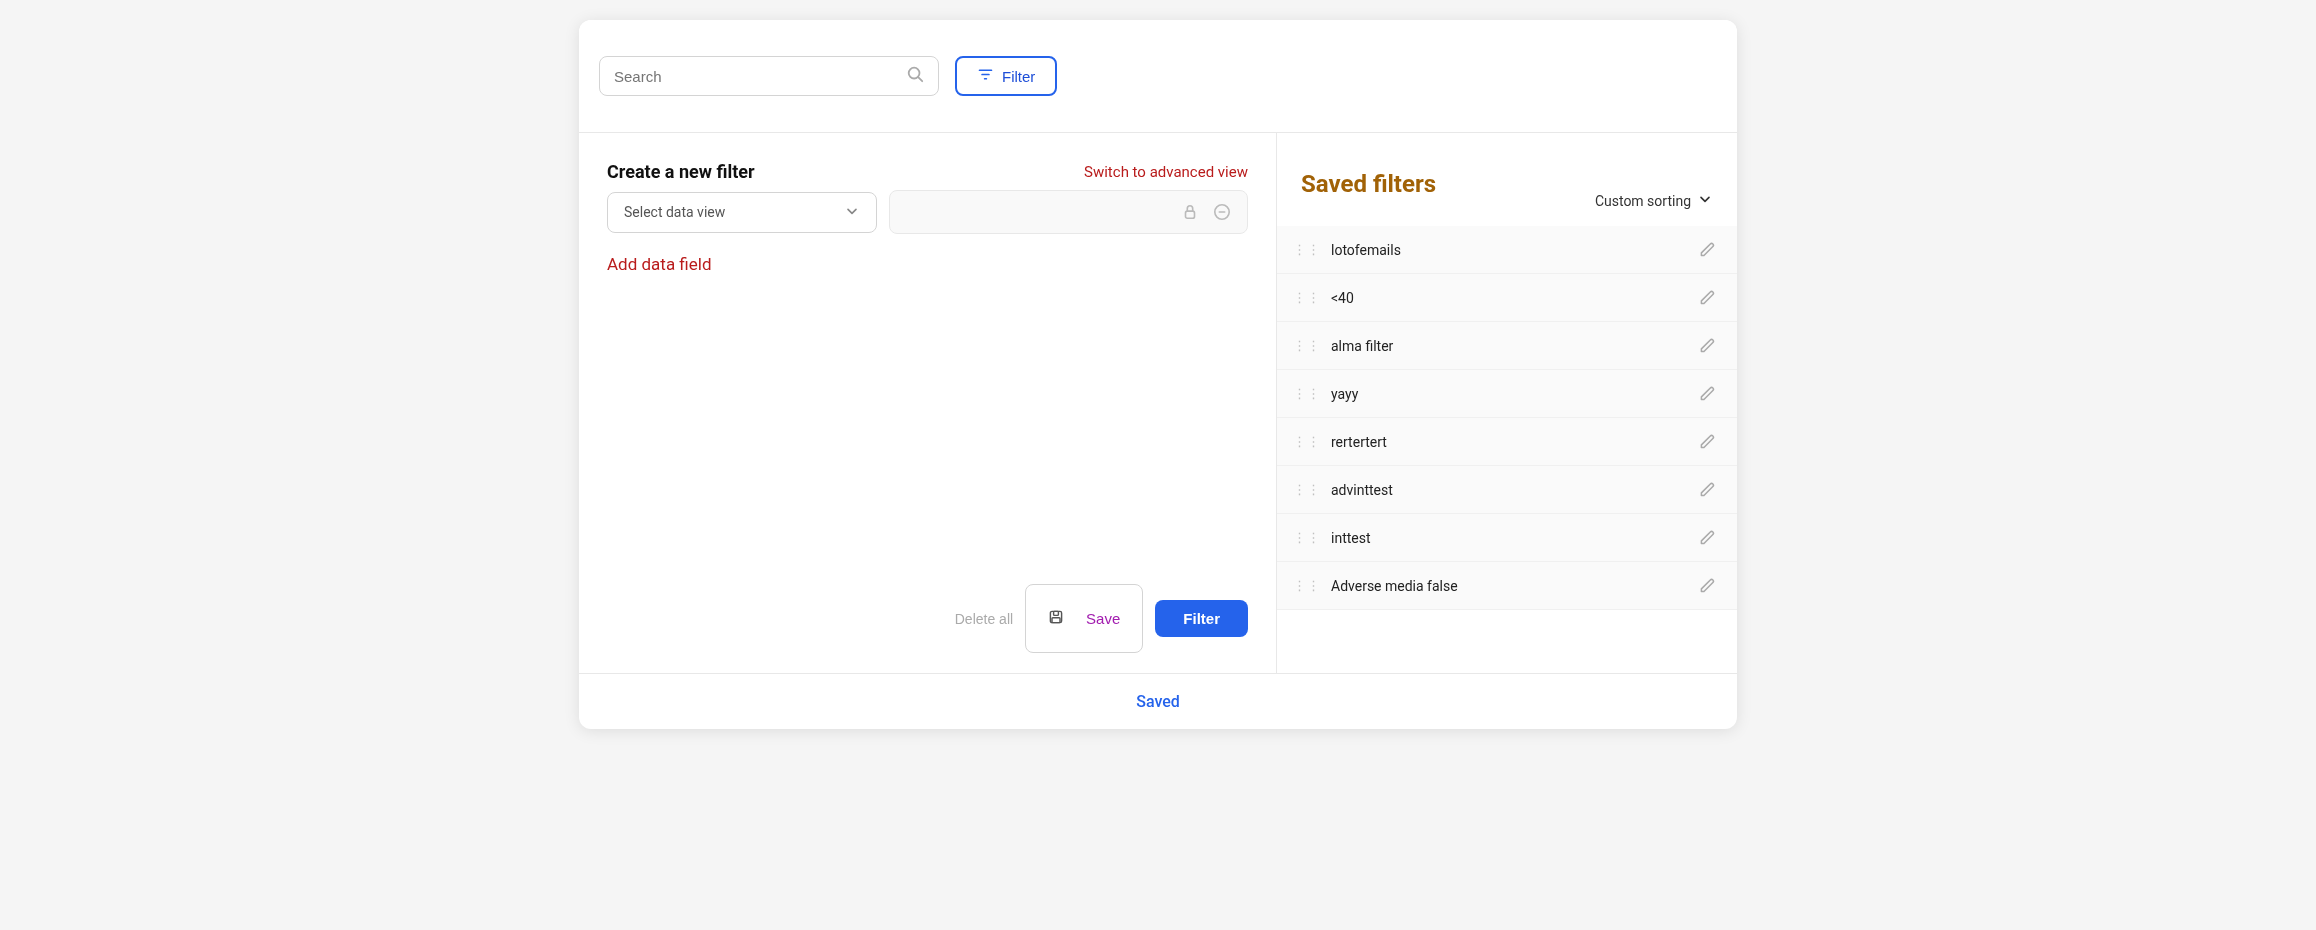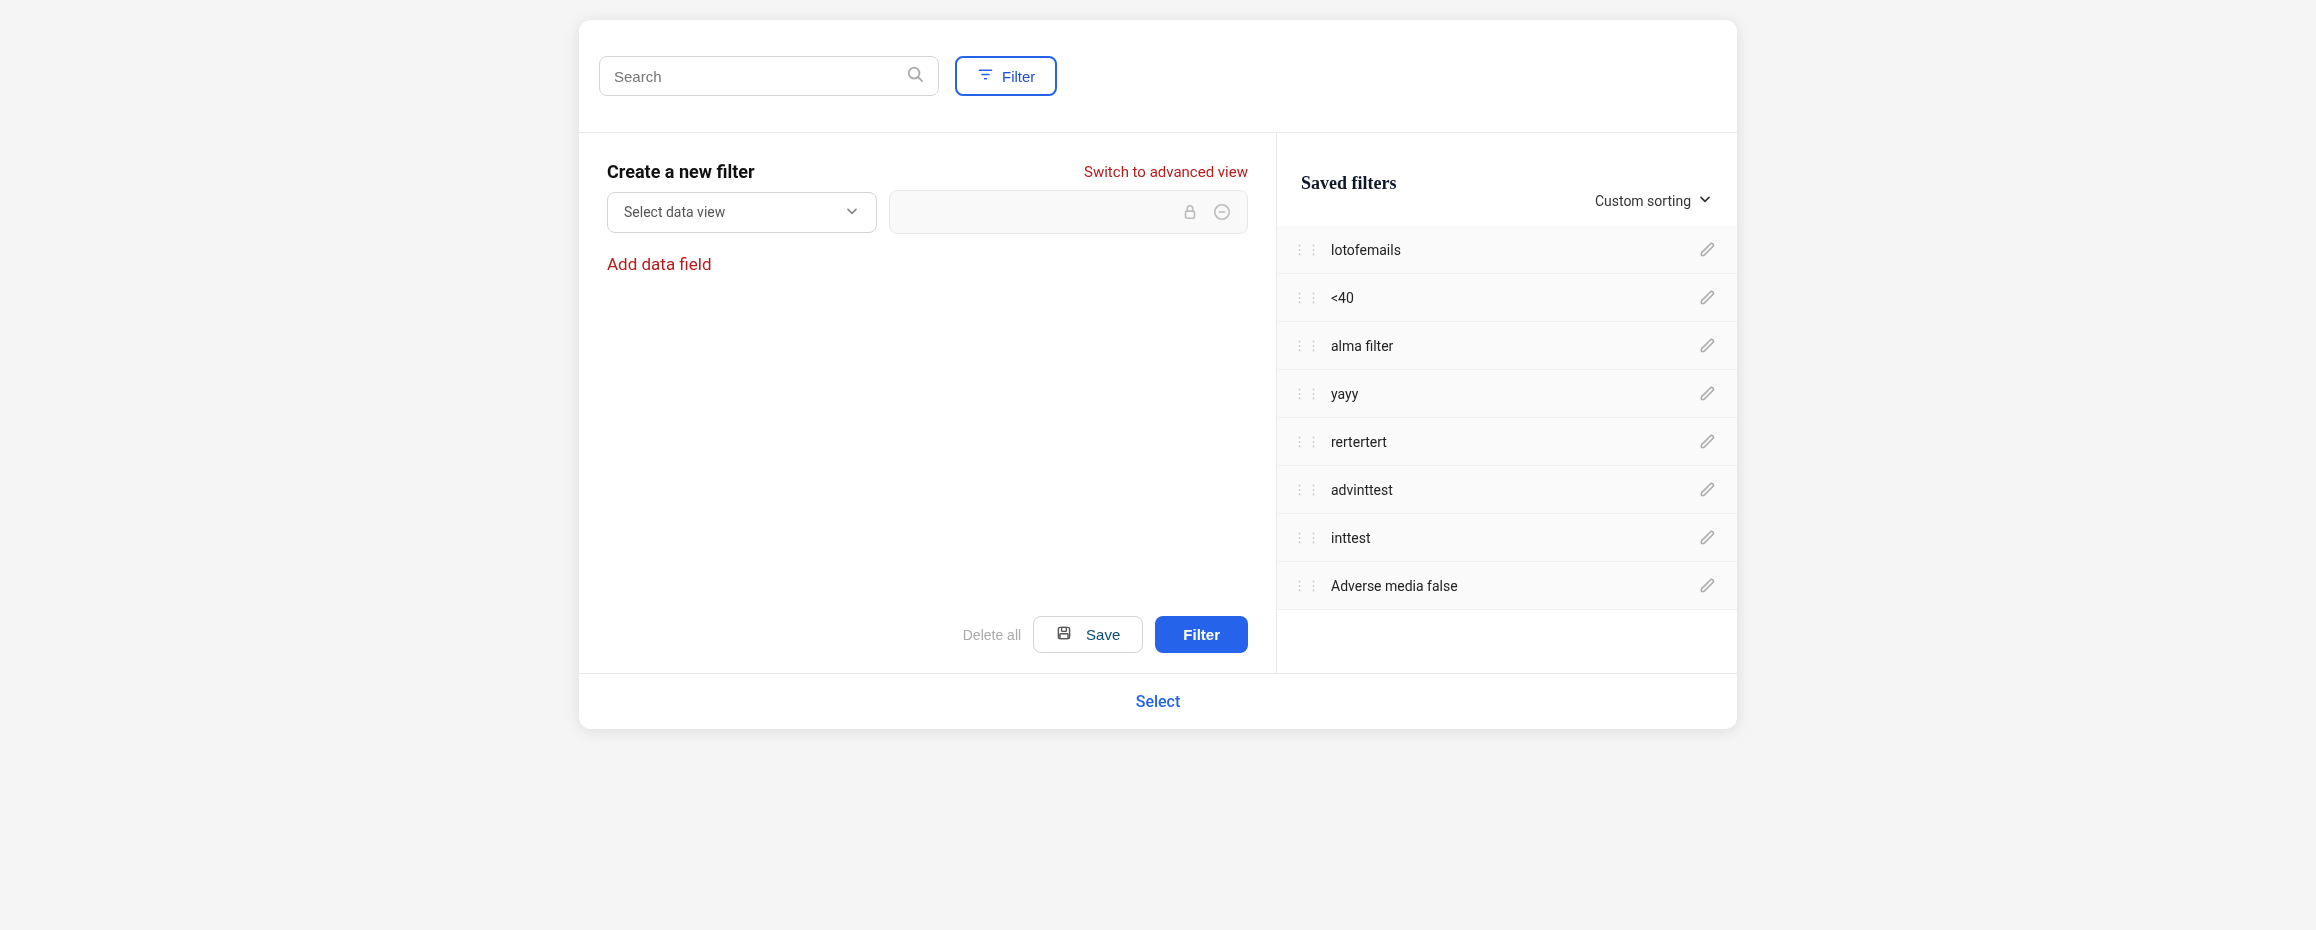--- a/index.html
+++ b/index.html
@@ -154,26 +154,26 @@
     .delete-all-btn {
       font-size: 14px;
       color: #aaa;
       background: none;
       border: none;
       cursor: pointer;
     }
     .save-btn {
       display: flex;
       align-items: center;
-      gap: 14px;
+      gap: 22px;
       border: 1.5px solid #d4d4d4;
       border-radius: 8px;
-      padding: 8px 22px;
+      padding: 24px 22px;
       font-size: 15px;
-      color: #0c4a6e;
+      color: #a21caf;
       background: #fff;
       cursor: pointer;
     }
     .filter-apply-btn {
       border: none;
       border-radius: 8px;
       padding: 10px 28px;
       font-size: 15px;
       font-weight: 600;
       color: #fff;
@@ -187,24 +187,23 @@
       display: flex;
       flex-direction: column;
     }
     .right-panel-header {
       display: flex;
       align-items: center;
       justify-content: space-between;
       padding: 0 24px 16px 24px;
     }
     .saved-filters-title {
-      font-size: 18px;
+      font-size: 24px;
       font-weight: 700;
-      color: #0f172a;
-      font-family: Liberation Serif, serif;
+      color: #a16207;
     }
     .sorting-dropdown {
       display: flex;
       align-items: center;
       gap: 6px;
       font-size: 14px;
       color: #333;
       cursor: pointer;
       user-select: none;
       margin-top: 34px;
@@ -452,15 +451,15 @@
         <svg width="17" height="17" viewBox="0 0 20 20" fill="none" stroke="#aaa" stroke-width="1.8" stroke-linecap="round" stroke-linejoin="round">
           <path d="M14.5 3.5a2.121 2.121 0 0 1 3 3L7 17H4v-3L14.5 3.5z"></path>
         </svg>
       </button>
     </li>
         </ul>
     </div>
   </div>
 
   <div class="footer">
-    <a class="close-link">Select</a>
+    <a class="close-link">Saved</a>
   </div>
 </div>
 
 </body></html>

